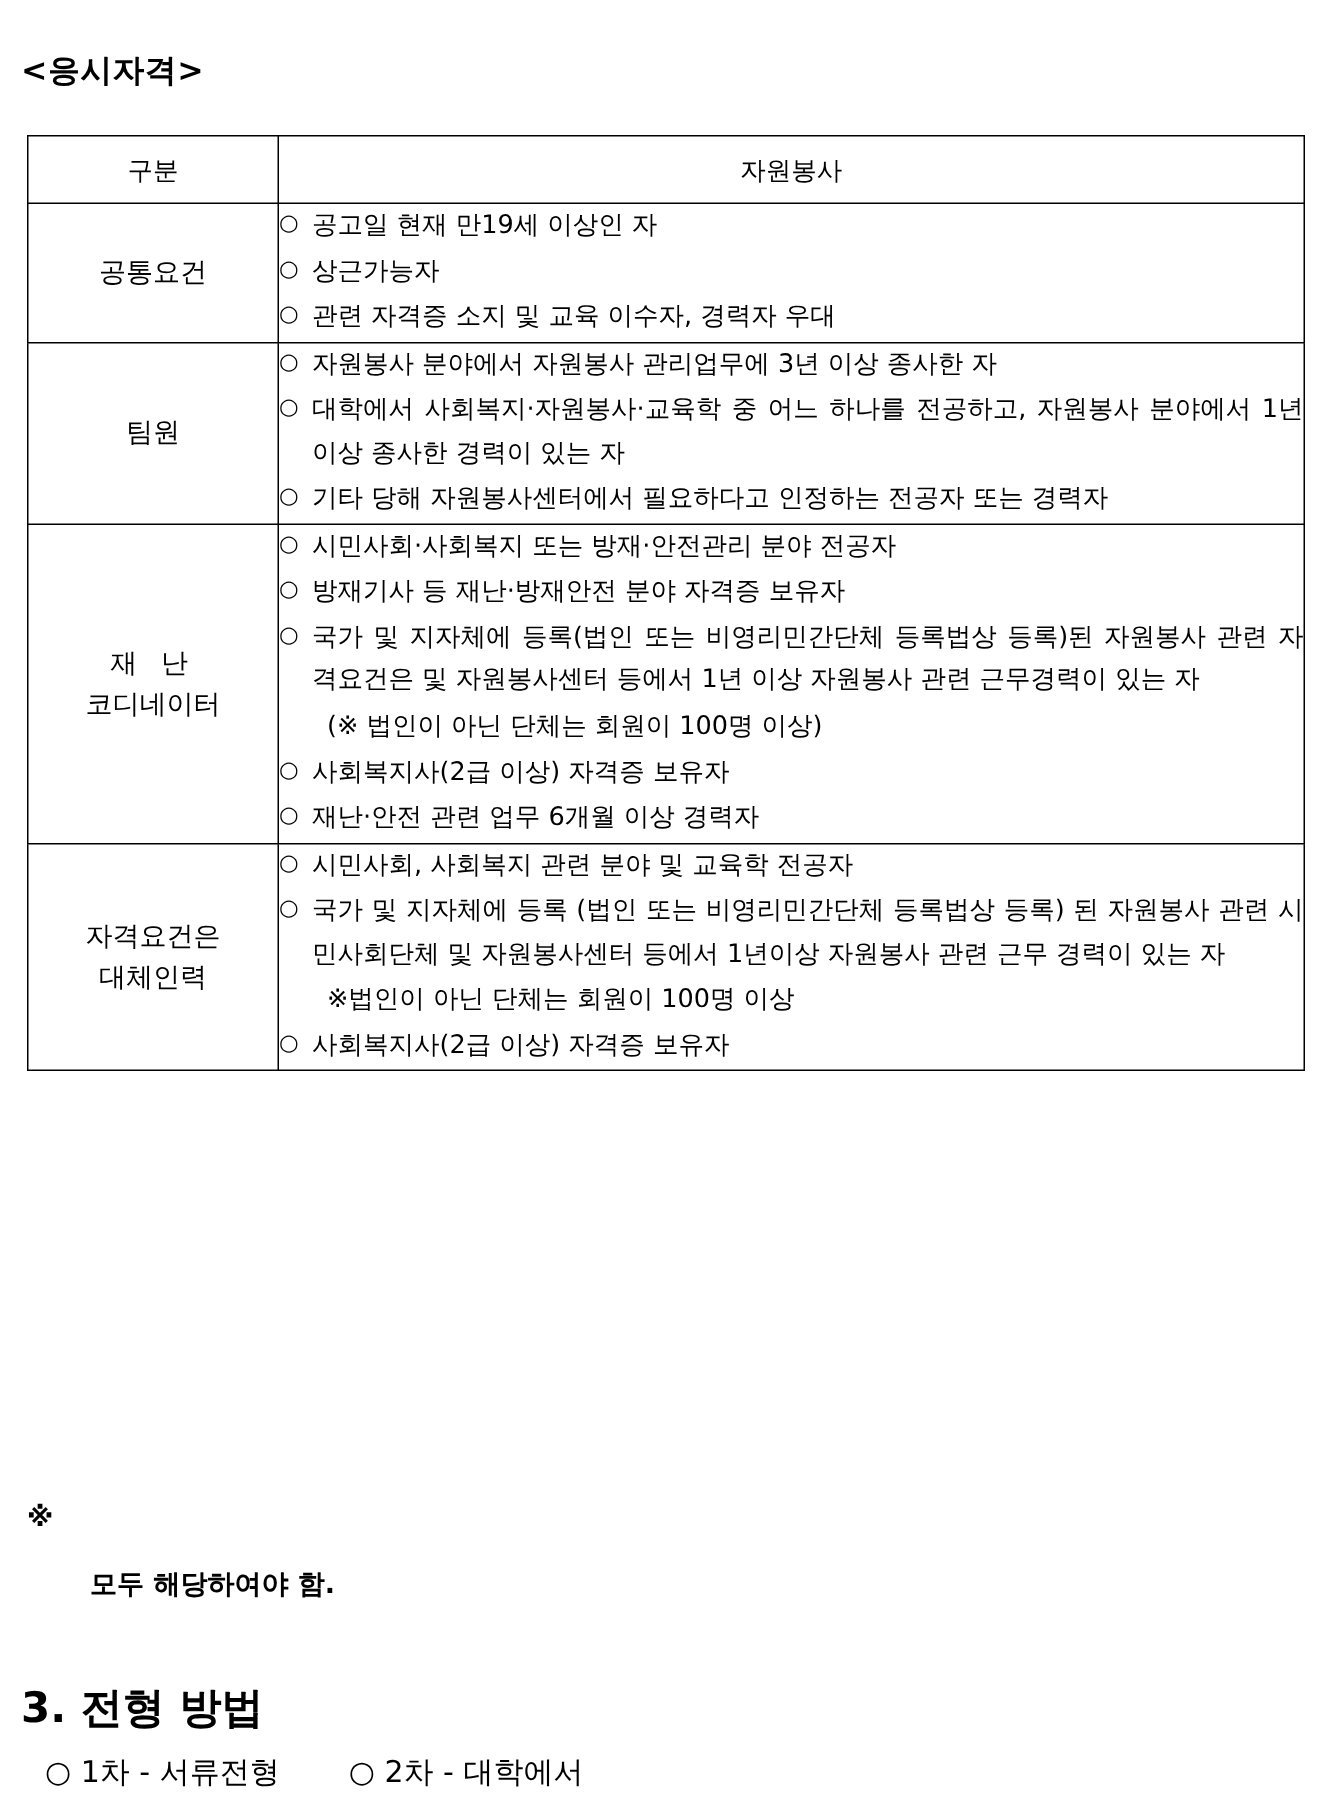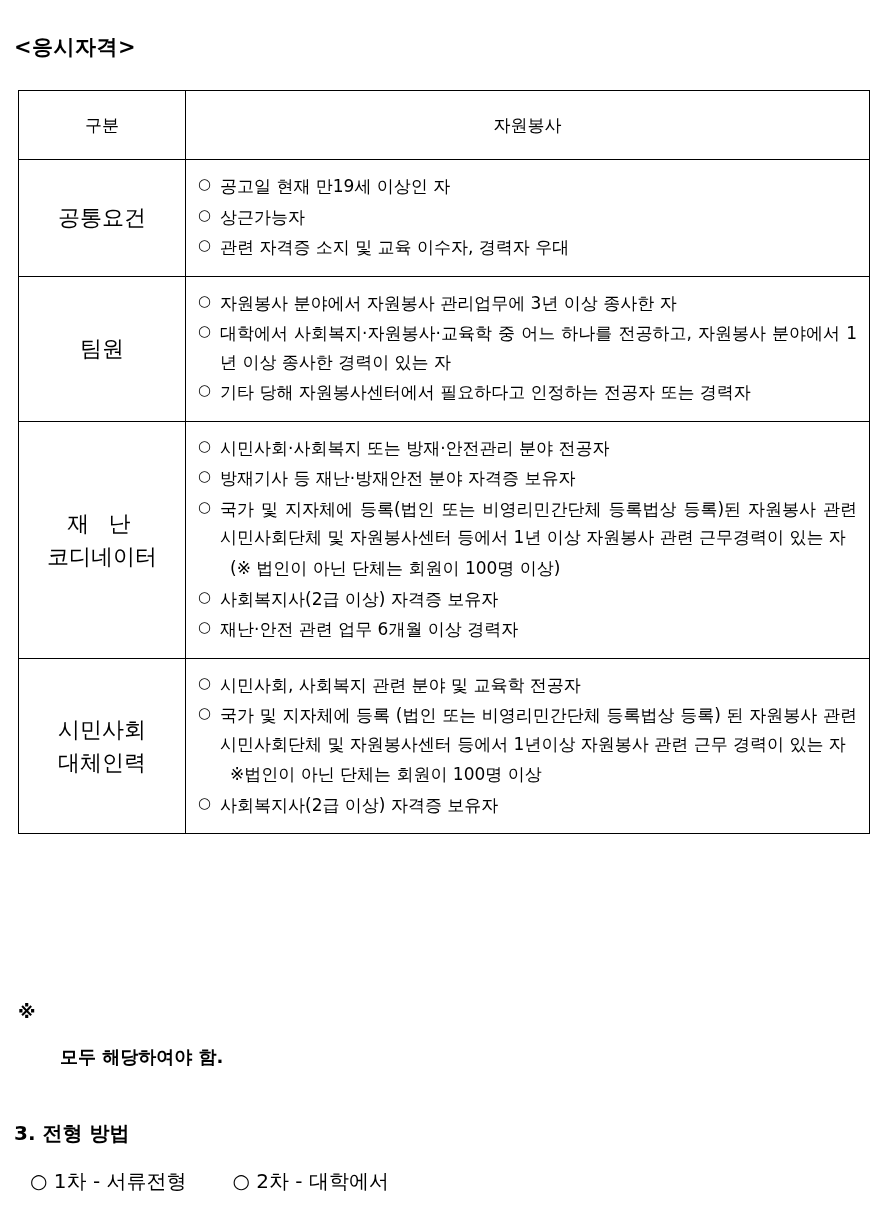--- a/index.html
+++ b/index.html
@@ -34,26 +34,26 @@
     position: absolute;
     left: 18px;
     top: 90px;
     width: 852px;
     border-collapse: collapse;
     table-layout: fixed;
   }
   table.qual td {
     border: 1px solid #000000;
     vertical-align: middle;
-    padding: 12px;
+    padding: 0;
   }
   .col-label {
     width: 167px;
     text-align: center;
-    font-size: 22px;
+    font-size: 18px;
     line-height: 1.55;
   }
   .hdr td {
     height: 44px;
     text-align: center;
     font-size: 17px;
   }
   .cell-body {
     padding: 14px 12px 14px 16px;
     font-size: 17px;
@@ -98,21 +98,21 @@
   }
   .note-row1 .mk { flex: 0 0 auto; width: 26px; }
   .note-row2 {
     top: 1040px;
     padding-left: 42px;
   }
   .num-heading {
     position: absolute;
     left: 14px;
     top: 1120px;
-    font-size: 20px;
+    font-size: 28px;
     font-weight: bold;
   }
   .method-row {
     position: absolute;
     left: 30px;
     top: 1168px;
     font-size: 20px;
     display: flex;
     align-items: center;
   }
@@ -183,40 +183,40 @@
           <div class="li">
             <span class="mark">○</span>
             <span class="txt">시민사회·사회복지 또는 방재·안전관리 분야 전공자</span>
           </div>
           <div class="li">
             <span class="mark">○</span>
             <span class="txt">방재기사 등 재난·방재안전 분야 자격증 보유자</span>
           </div>
           <div class="li">
             <span class="mark">○</span>
-            <span class="txt">국가 및 지자체에 등록(법인 또는 비영리민간단체 등록법상 등록)된 자원봉사 관련 시민사회단체 및 자원봉사센터 등에서 1년 이상 자원봉사 관련 근무경력이 있는 자</span>
+            <span class="txt">국가 및 지자체에 등록(법인 또는 비영리민간단체 등록법상 등록)된 자원봉사 관련 자격요건은 및 자원봉사센터 등에서 1년 이상 자원봉사 관련 근무경력이 있는 자</span>
           </div>
           <div class="li">
             <span class="mark"></span>
             <span class="txt sub">(※ 법인이 아닌 단체는 회원이 100명 이상)</span>
           </div>
           <div class="li">
             <span class="mark">○</span>
             <span class="txt">사회복지사(2급 이상) 자격증 보유자</span>
           </div>
           <div class="li">
             <span class="mark">○</span>
             <span class="txt">재난·안전 관련 업무 6개월 이상 경력자</span>
           </div>
         </td>
       </tr>
 
       <tr>
         <td class="col-label label-2line">
-          <div>시민사회</div>
+          <div>자격요건은</div>
           <div>대체인력</div>
         </td>
         <td class="cell-body">
           <div class="li">
             <span class="mark">○</span>
             <span class="txt">시민사회, 사회복지 관련 분야 및 교육학 전공자</span>
           </div>
           <div class="li">
             <span class="mark">○</span>
             <span class="txt">국가 및 지자체에 등록 (법인 또는 비영리민간단체 등록법상 등록) 된 자원봉사 관련 시민사회단체 및 자원봉사센터 등에서 1년이상 자원봉사 관련 근무 경력이 있는 자</span>

